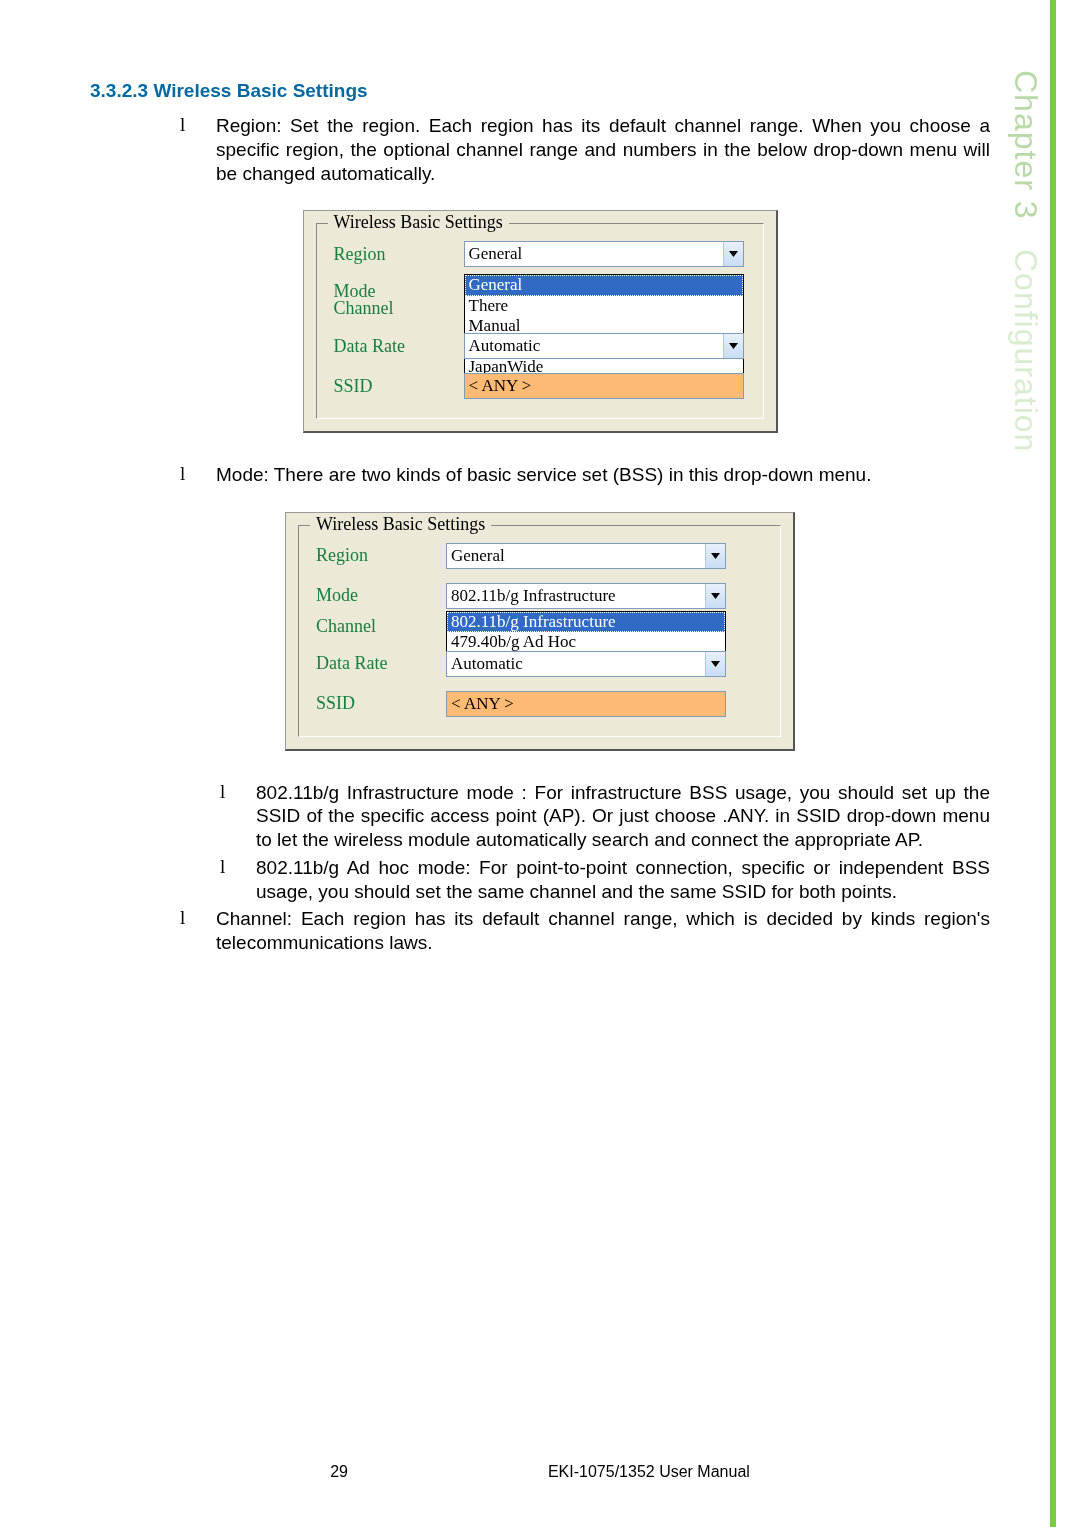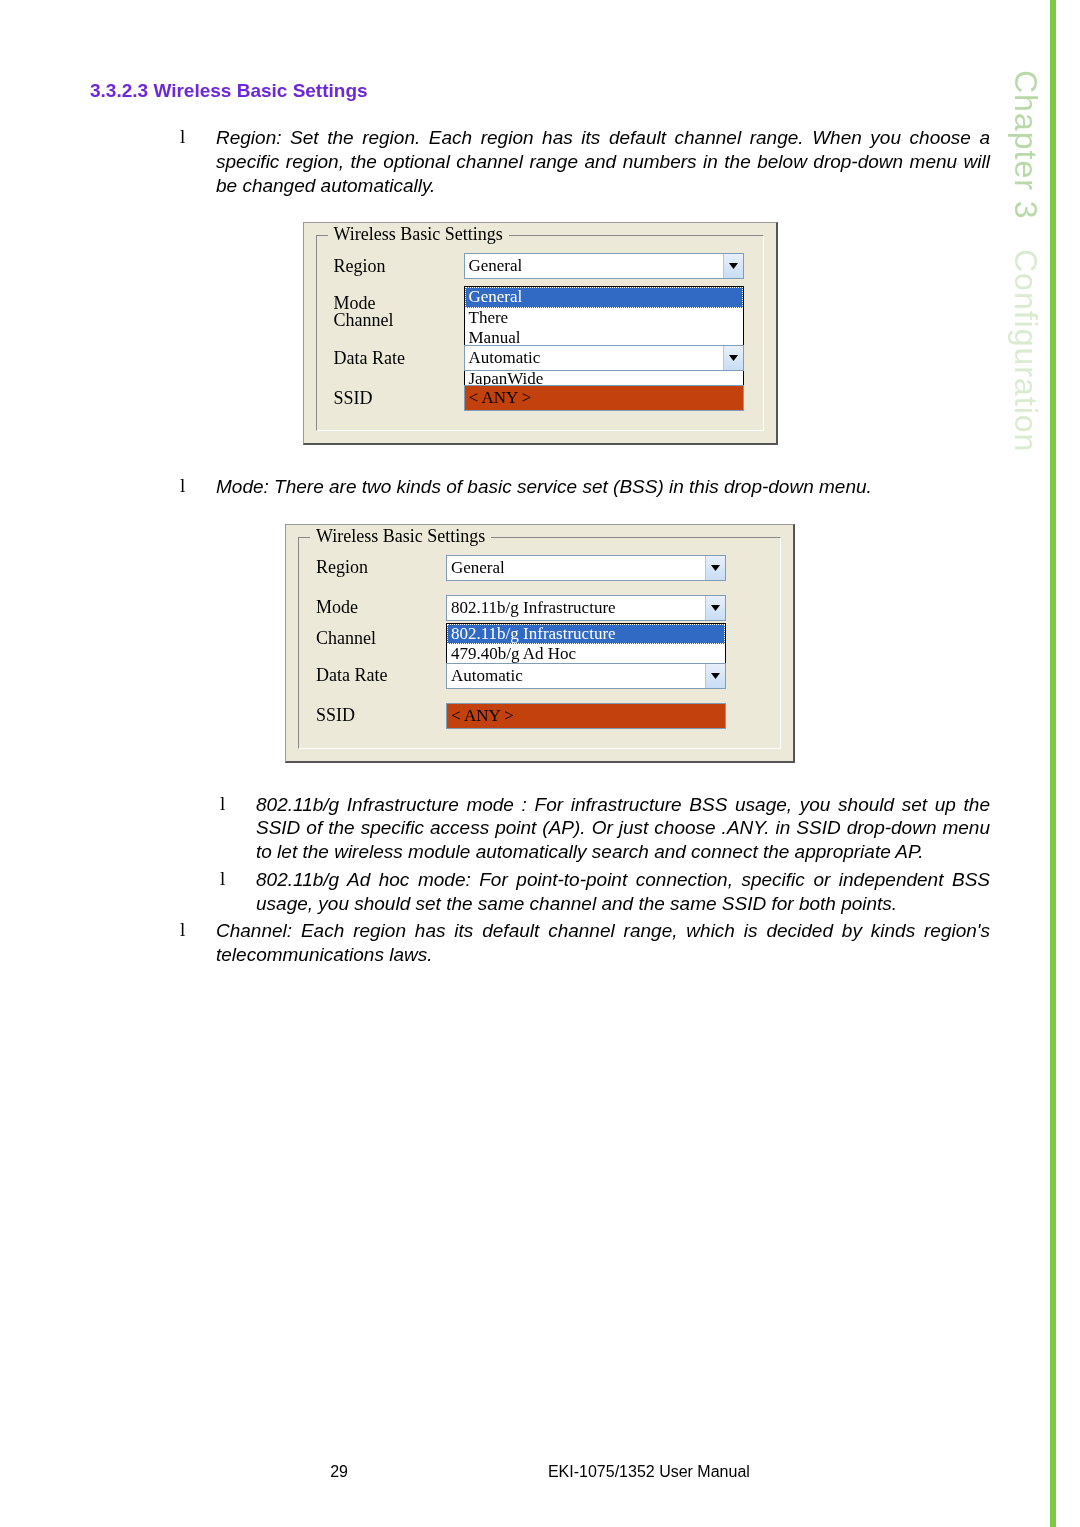--- a/index.html
+++ b/index.html
@@ -9,41 +9,40 @@
     font-family: Arial, sans-serif;
     background: #ffffff;
     width: 1080px;
     height: 1527px;
     position: relative;
   }
   .page-content {
     padding: 80px 90px 0 90px;
   }
   .section-heading {
-    color: #6d28d9;
+    color: #0369a1;
     font-weight: bold;
     font-size: 19px;
-    margin-bottom: 24px;
+    margin-bottom: 12px;
   }
   .bullet-row {
     display: flex;
     margin: 4px 0;
     font-size: 19px;
     color: #000;
   }
   .bullet-marker {
     width: 36px;
     flex-shrink: 0;
     font-family: Georgia, serif;
   }
   .bullet-text {
     flex: 1;
     text-align: justify;
     line-height: 1.25;
-    font-style: italic;
   }
   .bullet-level1 { margin-left: 90px; }
   .bullet-level2 { margin-left: 130px; }
 
   
   .panel {
     width: 475px;
     margin: 25px auto 30px auto;
     background: #ECE9D8;
     border: 1px solid #999;
@@ -75,21 +74,21 @@
   }
   .form-row {
     display: flex;
     align-items: center;
     margin: 8px 0 14px 16px;
     position: relative;
   }
   .form-label {
     width: 130px;
     font-size: 18px;
-    color: #000000;
+    color: #15803d;
   }
   .combo {
     position: relative;
     width: 280px;
     height: 26px;
     background: #fff;
     border: 1px solid #7F9DB9;
     display: flex;
     align-items: center;
     font-size: 17px;
@@ -107,21 +106,21 @@
     background: linear-gradient(#E8F0FA, #C8DDF5);
     border-left: 1px solid #B0C8E8;
     display: flex;
     align-items: center;
     justify-content: center;
   }
   .combo-btn svg { display: block; }
   .textbox {
     width: 280px;
     height: 26px;
-    background: #c2410c;
+    background: #fdba74;
     border: 1px solid #7F9DB9;
     display: flex;
     align-items: center;
     padding: 0 4px;
     font-size: 17px;
     text-align: center;
   }
   
   .open-list {
     width: 280px;

